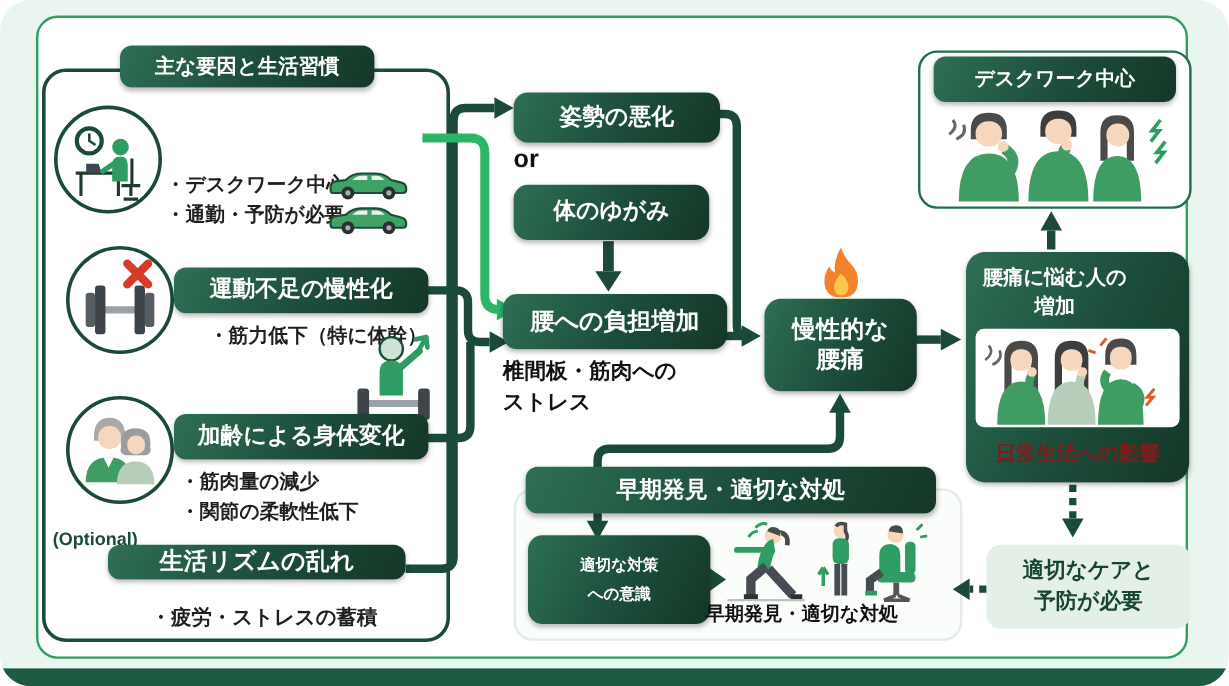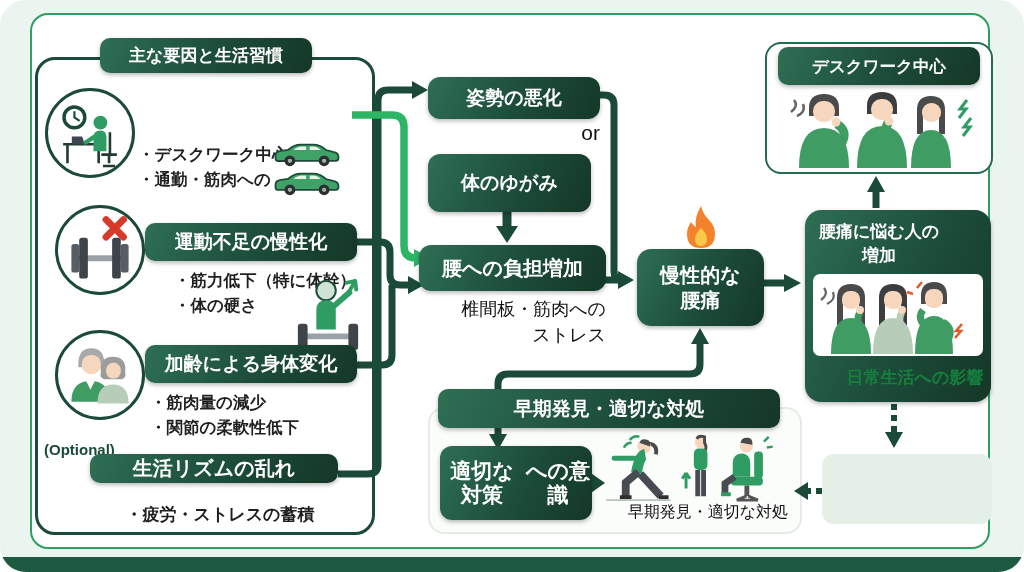--- a/index.html
+++ b/index.html
@@ -9,21 +9,21 @@
          border:2px solid #2f9e62;border-radius:18px;box-sizing:border-box;}
   .bottom-bar{position:absolute;left:0;top:557px;width:1024px;height:15px;background:#1d5a42;}
   .abs{position:absolute;box-sizing:border-box;}
   .pill{background:linear-gradient(115deg,#2e6f55 0%,#1c4c3a 55%,#153727 100%);
         color:#fff;font-weight:800;display:flex;align-items:center;justify-content:center;
         border-radius:10px;box-shadow:0 2px 4px rgba(0,0,0,.28);text-align:center;line-height:1.25;}
   .wbox{background:#fff;border:3px solid #1b4a38;border-radius:20px;}
   .circle-icon{background:#fff;border:3px solid #1b4a38;border-radius:50%;display:flex;
         align-items:center;justify-content:center;}
   .bullets{color:#1f1f1f;font-weight:700;font-size:16.5px;line-height:25px;white-space:nowrap;}
-  .cap{color:#111;font-weight:400;text-align:right;}
+  .cap{color:#111;font-weight:700;text-align:left;}
   svg{display:block;}
 </style>
 </head>
 <body>
 
 <div class="canvas">
 
   <div class="frame abs"></div>
   <div class="abs wbox" style="left:35px;top:57px;width:340px;height:478px;"></div>
   <div class="abs" style="left:765px;top:42px;width:228px;height:132px;background:#fff;border:2.5px solid #256b4d;border-radius:16px;"></div>
@@ -73,21 +73,21 @@
       <path d="M14 58 H60 M19 58 V80 M55 58 V80" stroke="#203a30" stroke-width="3" fill="none"></path>
       <path d="M24 49 L36 49 L39 58 L24 58 Z" fill="#3c4752"></path>
       <circle cx="57" cy="33" r="8" fill="#2f9d63"></circle>
       <path d="M49 66 V50 Q49 42 57 42 Q64 42 64 50 V66 Z" fill="#2f9d63"></path>
       <path d="M52 48 L40 56" stroke="#2f9d63" stroke-width="5" stroke-linecap="round"></path>
       <path d="M68 44 V70 M58 70 H76 M67 70 V80 M60 83 H74" stroke="#203a30" stroke-width="3" fill="none"></path>
     </svg>
   </div>
   <div class="abs bullets" style="left:138px;top:142px;">
     <div>・デスクワーク中心</div>
-    <div>・通勤・筋肉への</div>
+    <div>・通勤・予防が必要</div>
   </div>
   <div class="abs" style="left:270px;top:141px;">
     <svg width="74" height="27" viewBox="0 0 74 30">
       <path d="M4 22 Q2 22 2 19 V16 Q2 12 8 11 L16 10 Q22 4 30 4 H44 Q52 4 58 10 L66 12 Q72 13 72 18 V19 Q72 22 69 22 Z" fill="#3fa368" stroke="#1d4b39" stroke-width="2"></path>
       <path d="M22 10 Q26 6 31 6 H36 V10 Z M40 6 H44 Q49 6 52 10 H40 Z" fill="#e8f2ea"></path>
       <circle cx="18" cy="22" r="6" fill="#2b2f33"></circle>
         <circle cx="56" cy="22" r="6" fill="#2b2f33"></circle>
       <circle cx="18" cy="22" r="2.4" fill="#9fb4a6"></circle>
         <circle cx="56" cy="22" r="2.4" fill="#9fb4a6"></circle>
     </svg>
@@ -111,21 +111,20 @@
       <rect x="59" y="31" width="10" height="47" rx="3" fill="#3e444a"></rect>
       <rect x="69" y="38" width="9" height="33" rx="3" fill="#565d63"></rect>
       <path d="M52 10 L72 30 M72 10 L52 30" stroke="#d63a2a" stroke-width="8" stroke-linecap="round"></path>
     </svg>
   </div>
   <div class="abs pill" style="left:145px;top:223px;width:212px;height:38px;font-size:19px;">
       <span>運動不足の慢性化</span>
     </div>
   <div class="abs bullets" style="left:150px;top:268px;margin-left:24px;">
     <div>・筋力低下（特に体幹）</div>
-    <div>・体の硬さ</div>
   </div>
   <div class="abs" style="left:293px;top:268px;">
     <svg width="70" height="88" viewBox="0 0 72 88">
       <path d="M56 26 L64 12 M64 12 L55 14 M64 12 L65 21" stroke="#2f9d63" stroke-width="4" fill="none" stroke-linecap="round"></path>
       <circle cx="34" cy="22" r="10" fill="#cfe3d4" stroke="#1d4b39" stroke-width="2"></circle>
       <path d="M24 62 V42 Q24 32 34 32 Q44 32 44 42 V62 Z" fill="#2f9d63"></path>
       <path d="M42 38 L58 24" stroke="#2f9d63" stroke-width="6" stroke-linecap="round"></path>
       <rect x="8" y="66" width="56" height="6" rx="3" fill="#9aa2a8"></rect>
       <rect x="5" y="56" width="10" height="27" rx="3" fill="#3e444a"></rect>
       <rect x="57" y="56" width="10" height="27" rx="3" fill="#3e444a"></rect>
@@ -156,21 +155,21 @@
       <span>生活リズムの乱れ</span>
     </div>
   <div class="abs bullets" style="left:95px;top:502px;width:250px;text-align:center;font-size:17px;">
     <div>・疲労・ストレスの蓄積</div>
   </div>
 
   <div class="abs pill" style="left:428px;top:77px;width:172px;height:42px;font-size:19px;border-radius:12px;">
       <span>姿勢の悪化</span>
     </div>
   <div class="abs cap" style="left:428px;top:121px;width:172px;font-size:21px;"><span>or</span></div>
-  <div class="abs pill" style="left:428px;top:154px;width:163px;height:58px;font-size:19px;border-radius:12px;">
+  <div class="abs pill" style="left:428px;top:154px;width:163px;height:46px;font-size:19px;border-radius:12px;">
       <span>体のゆがみ</span>
     </div>
   <div class="abs pill" style="left:419px;top:245px;width:187px;height:46px;font-size:20px;border-radius:12px;">
       <span>腰への負担増加</span>
     </div>
   <div class="abs cap" style="left:419px;top:296px;width:187px;font-size:18px;line-height:26px;">
     <div>椎間板・筋肉への</div>
     <div>ストレス</div>
   </div>
 
@@ -240,27 +239,31 @@
       <g>
         <path d="M108 22 Q108 8 121 8 Q134 8 134 22 V30 H108 Z" fill="#4a4a4a"></path>
         <rect x="112" y="15" width="18" height="19" rx="8" fill="#f6d7bd"></rect>
         <path d="M102 80 Q102 42 121 42 Q140 42 140 80 Z" fill="#3f9d64"></path>
         <path d="M112 52 Q104 44 110 36" stroke="#3f9d64" stroke-width="7" fill="none"></path>
         <path d="M130 48 Q140 54 136 64" stroke="#3f9d64" stroke-width="7" fill="none"></path>
         <path d="M142 64 l6 -7 h-5 l6 -7 M104 14 l5 -6 M100 20 l-6 -2" stroke="#e05b2b" stroke-width="2.5" fill="none"></path>
       </g>
     </svg>
   </div>
-  <div class="abs" style="left:805px;top:366px;width:220px;text-align:center;color:#15803d;font-weight:800;font-size:17px;"><span>日常生活への影響</span></div>
-
+  <div class="abs" style="left:805px;top:366px;width:186px;text-align:center;color:#7f1d1d;font-weight:800;font-size:17px;text-decoration:underline;"><span>日常生活への影響</span></div>
+
+  <div class="abs" style="left:822px;top:462px;width:170px;text-align:center;color:#17452f;font-weight:800;font-size:18px;line-height:26px;">
+    <div>適切なケアと</div>
+    <div>予防が必要</div>
+  </div>
 
   <div class="abs pill" style="left:438px;top:389px;width:342px;height:39px;font-size:19px;">
       <span>早期発見・適切な対処</span>
     </div>
-  <div class="abs pill" style="left:440px;top:446px;width:152px;height:74px;font-size:21px;border-radius:12px;flex-direction:row;line-height:24px;">
+  <div class="abs pill" style="left:440px;top:446px;width:152px;height:74px;font-size:13px;border-radius:12px;flex-direction:column;line-height:24px;">
     <div>適切な対策</div>
     <div>への意識</div>
   </div>
   <div class="abs" style="left:598px;top:432px;">
     <svg width="180" height="72" viewBox="0 0 180 74">
       <path d="M30 8 q5 -5 10 -3 M24 16 q3 -5 8 -5" stroke="#2f9d63" stroke-width="2.5" fill="none"></path>
       <path d="M50 12 q9 1 7 11" stroke="#4a4a4a" stroke-width="4" fill="none"></path>
       <circle cx="45" cy="15" r="7" fill="#f6d7bd"></circle>
       <path d="M40 11 Q42 6 48 8 Q52 9 51 15 Z" fill="#4a4a4a"></path>
       <path d="M37 42 Q40 24 46 23" stroke="#2f9d63" stroke-width="11" fill="none"></path>

